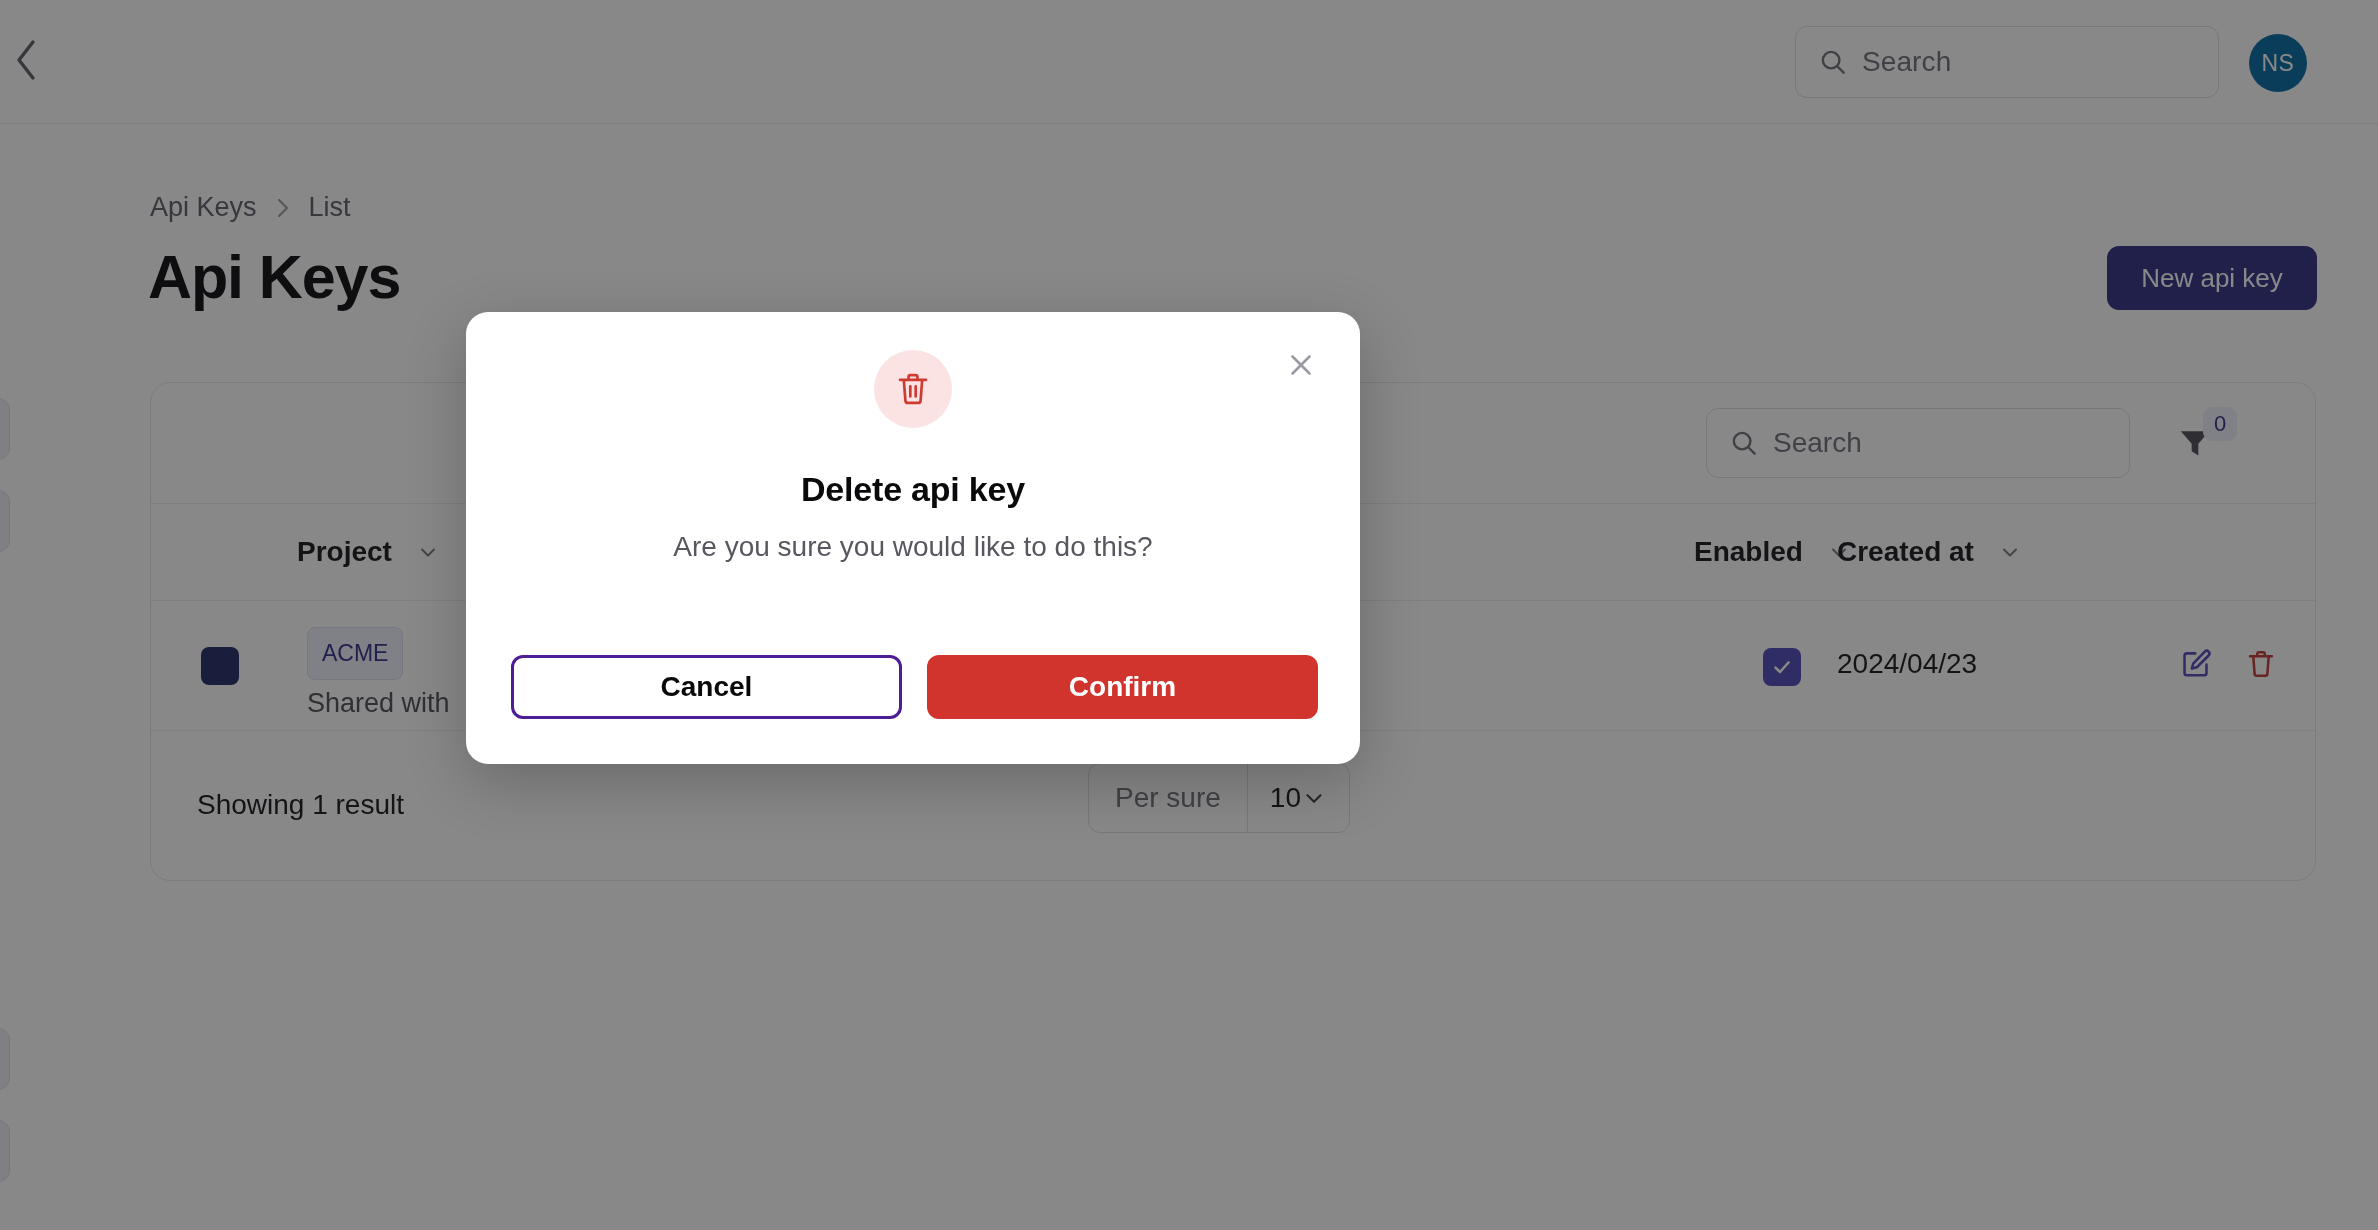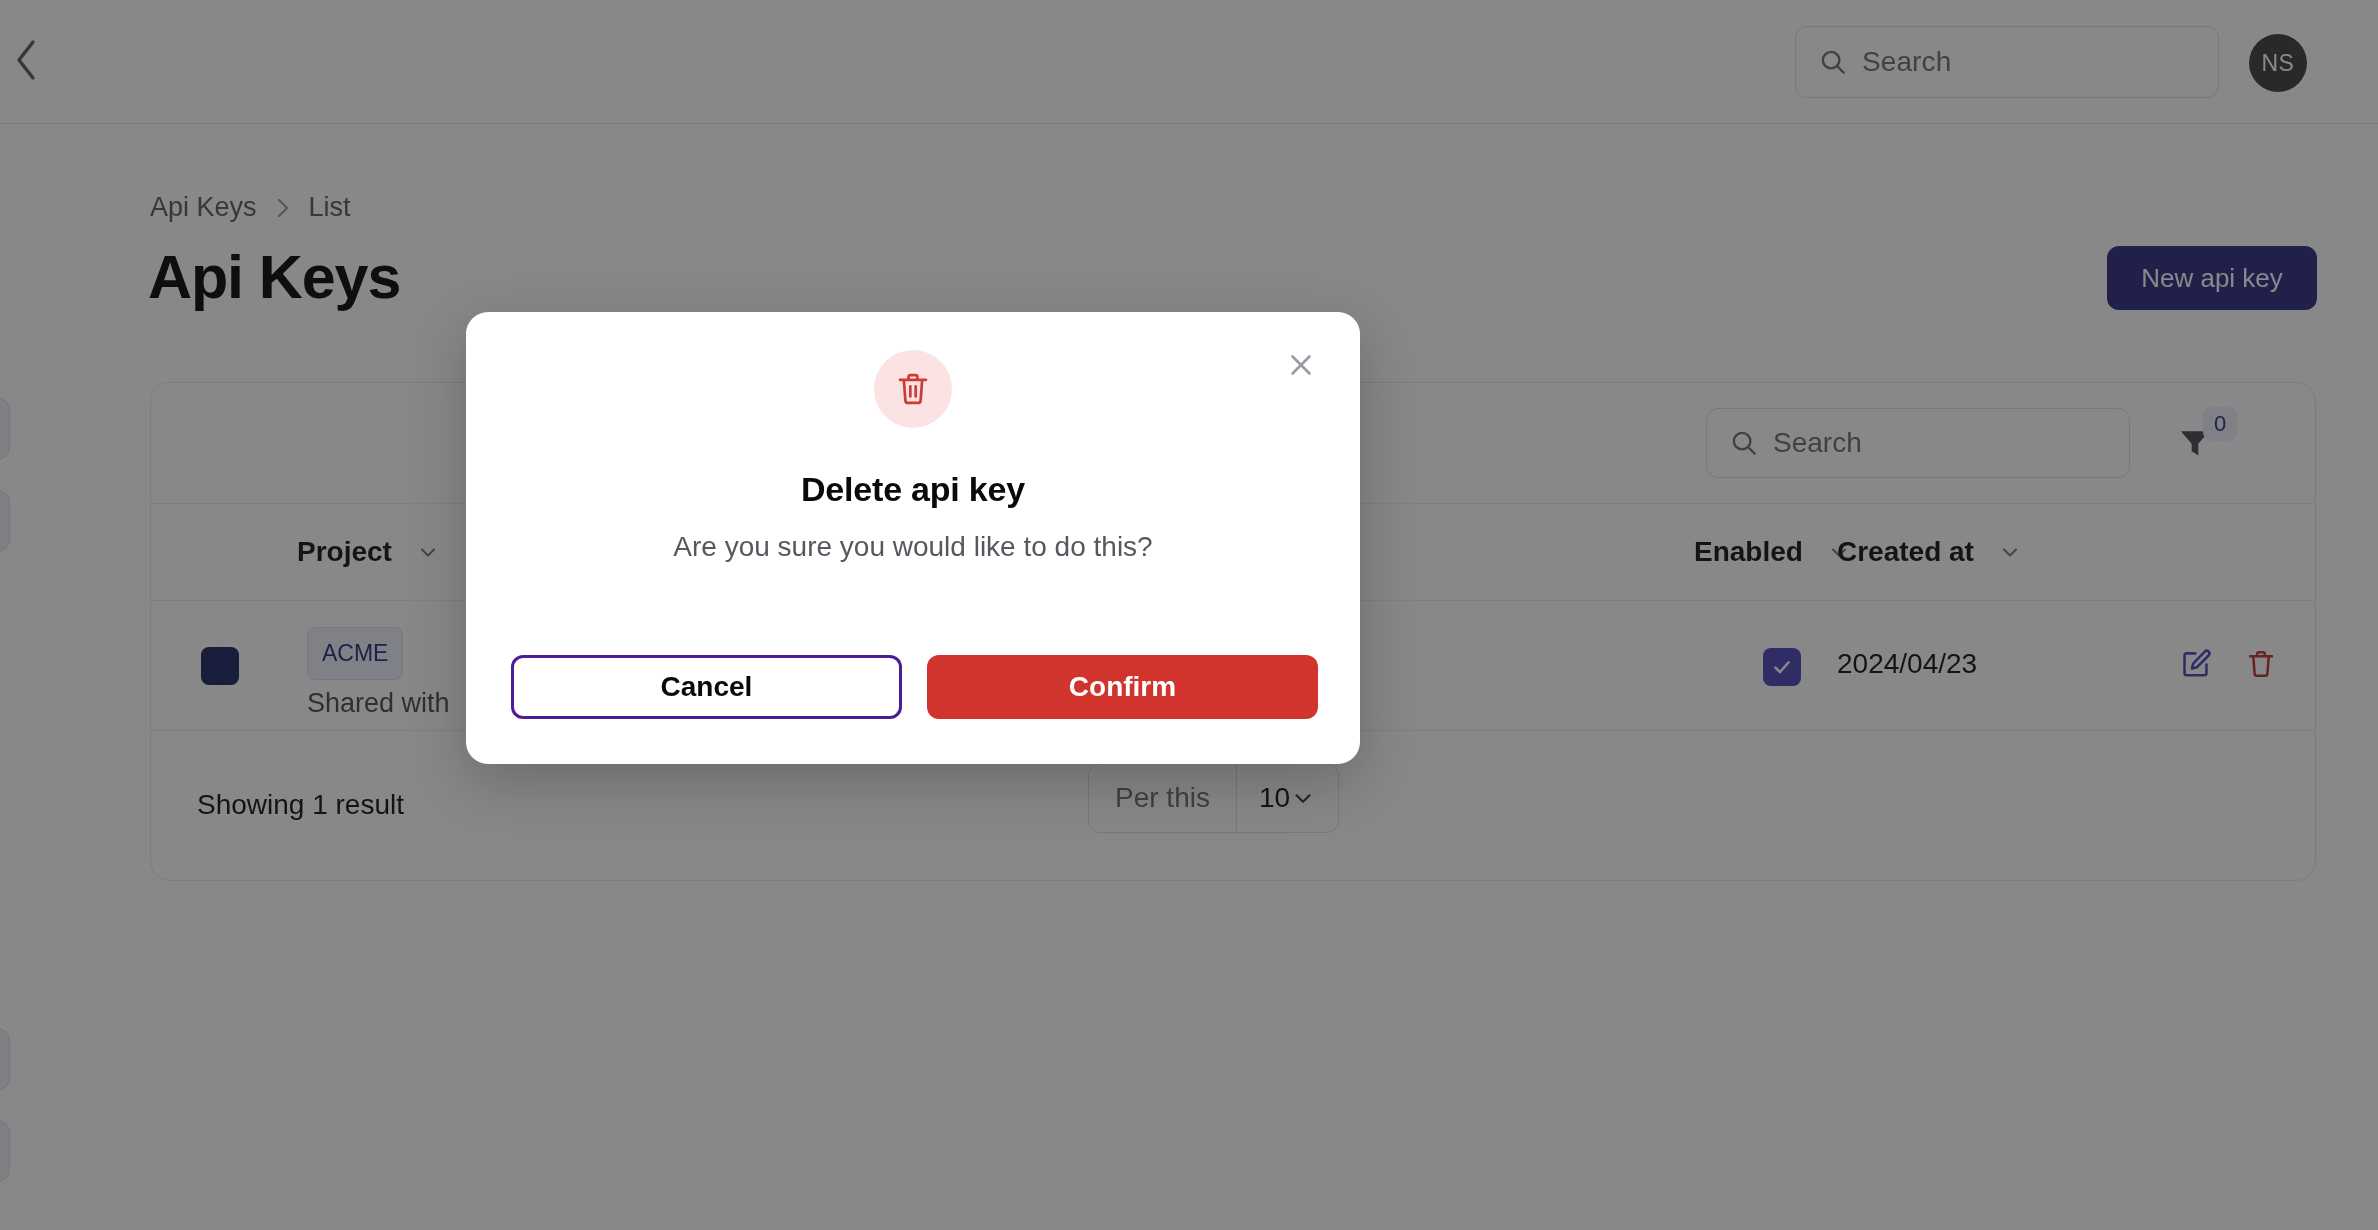--- a/index.html
+++ b/index.html
@@ -47,21 +47,21 @@
   #top-search .ph {
     font-size: 28px;
     color: #6e6e78;
     letter-spacing: .1px;
   }
   #avatar {
     position: absolute;
     left: 2249px; top: 34px;
     width: 58px; height: 58px;
     border-radius: 50%;
-    background: #404040;
+    background: #0369a1;
     color: #fff;
     font-size: 23px;
     font-weight: 400;
     display: flex; align-items: center; justify-content: center;
     letter-spacing: .4px;
     cursor: pointer;
   }
 
   
   .side-stub {
@@ -463,21 +463,21 @@
         <svg width="32" height="32" viewBox="0 0 24 24" fill="none">
           <path d="M3.8 6.2h16.4M9.2 6.2V4.4a1.2 1.2 0 0 1 1.2-1.2h3.2a1.2 1.2 0 0 1 1.2 1.2v1.8M6.2 6.2l1 13.1a1.6 1.6 0 0 0 1.6 1.5h6.4a1.6 1.6 0 0 0 1.6-1.5l1-13.1" stroke="#c0342c" stroke-width="1.9" stroke-linecap="round" stroke-linejoin="round"></path>
         </svg>
       </div>
     </div>
 
     <div id="tfooter">
       <div id="showing-text">Showing 1 result</div>
 
       <div id="perpage">
-        <div id="perpage-label">Per this</div>
+        <div id="perpage-label">Per sure</div>
         <div id="perpage-select">
           <span>10</span>
           <span class="chev">
             <svg width="26" height="26" viewBox="0 0 24 24" fill="none">
               <path d="M6 9.5 L12 15.5 L18 9.5" stroke="#3c3c45" stroke-width="2" stroke-linecap="round" stroke-linejoin="round"></path>
             </svg>
           </span>
         </div>
       </div>
     </div>

